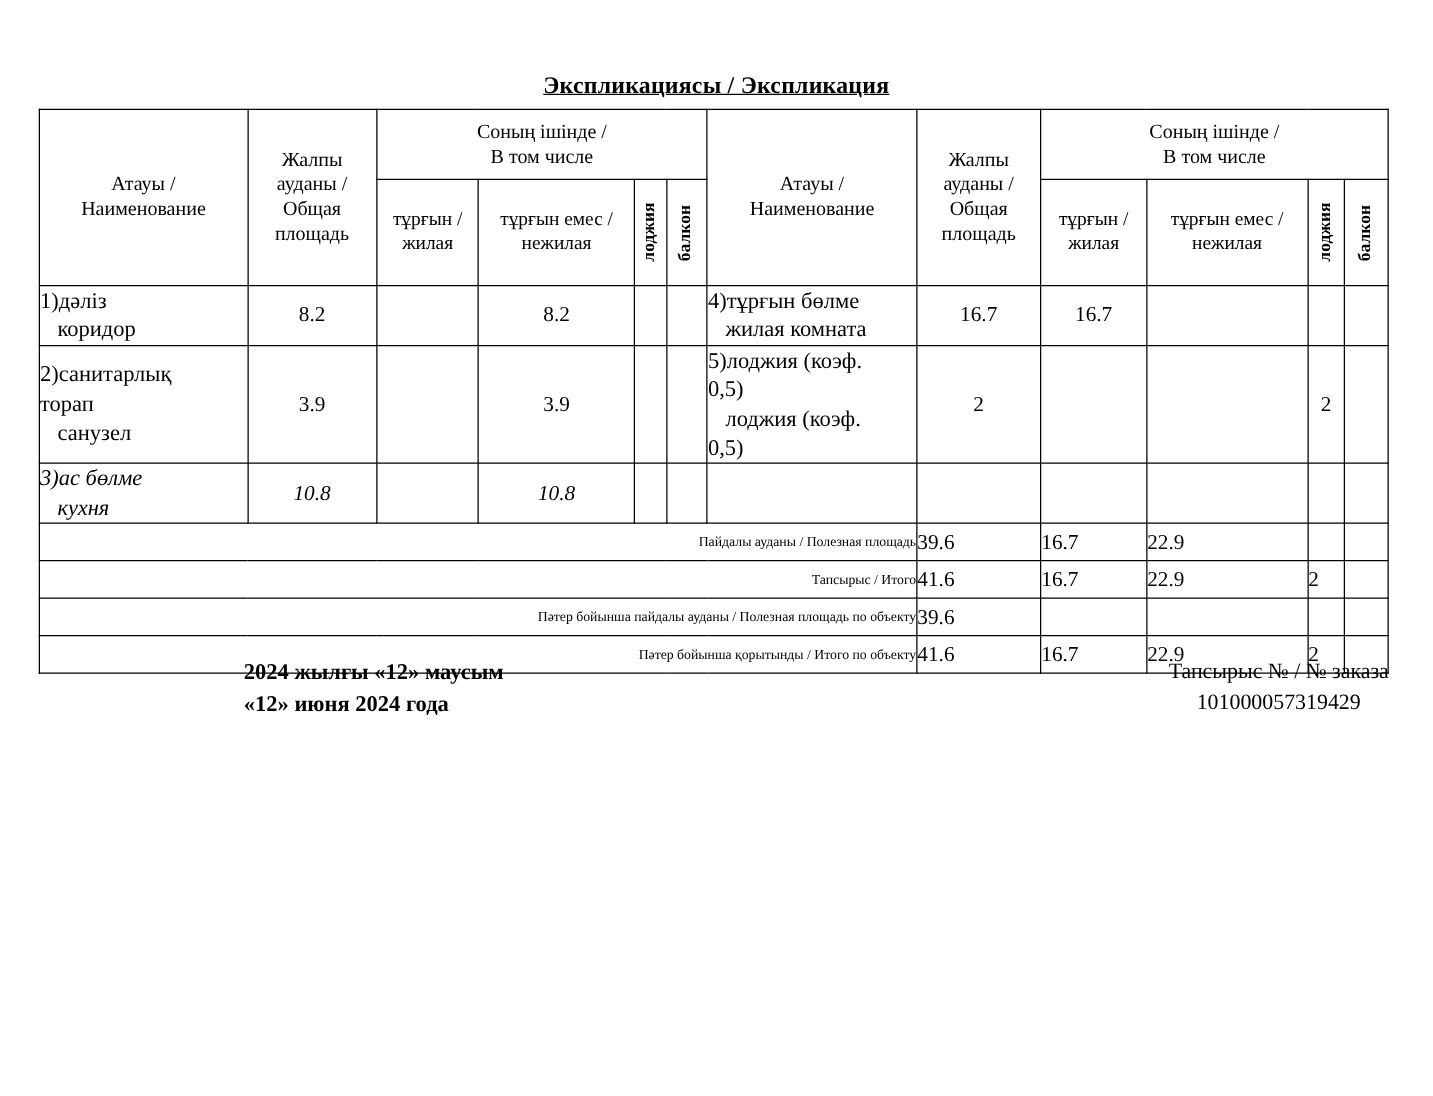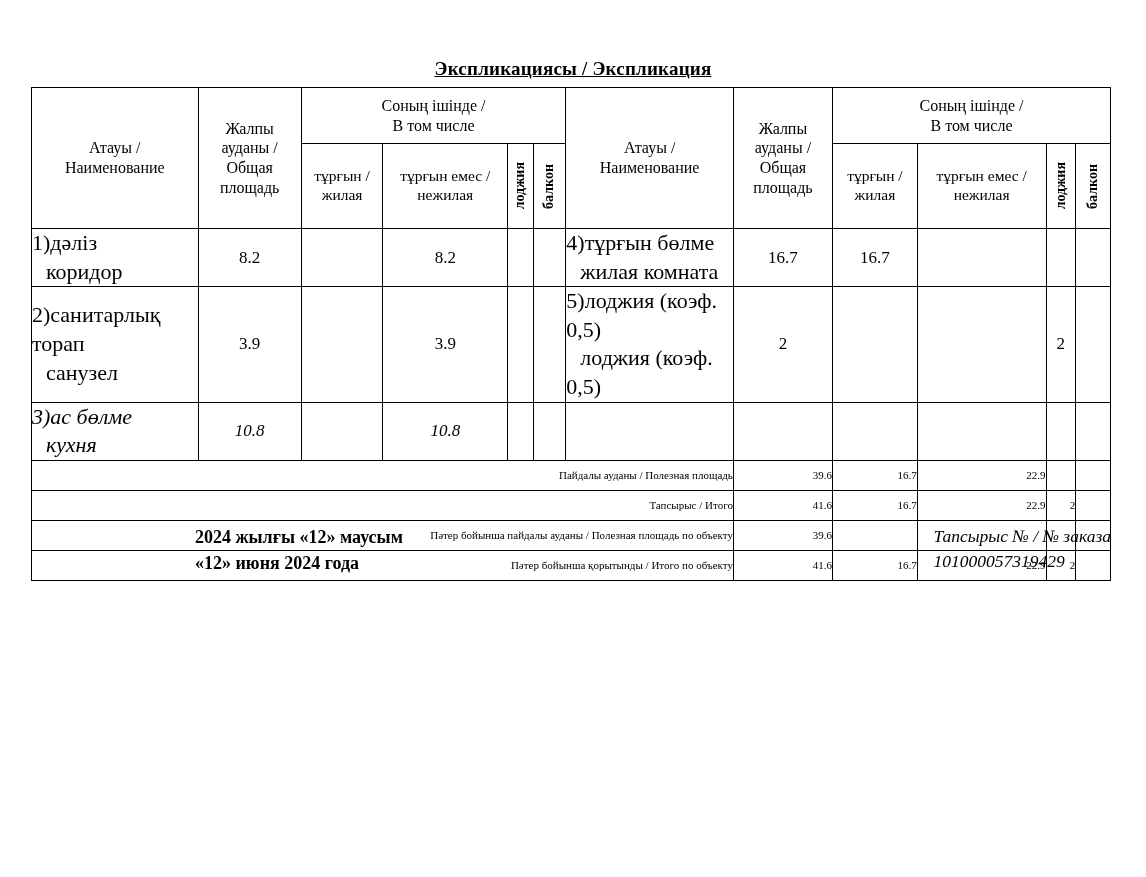--- a/index.html
+++ b/index.html
@@ -84,21 +84,21 @@
     writing-mode: vertical-rl;
     transform: rotate(180deg);
     font-size: 14px;
     font-weight: bold;
     white-space: nowrap;
     line-height: 1;
   }
 
   
   .name-cell {
-    font-size: 22px;
+    font-size: 18px;
     line-height: 1.3;
     padding: 4px 2px 4px 4px;
     text-align: left;
     vertical-align: top;
   }
   .name-cell .l1 { display: block; }
   .name-cell .l2 { display: block; padding-left: 14px; }
   .name-cell .l2nopad { display: block; }
 
   .num-cell {
@@ -108,22 +108,22 @@
   }
 
   .sum-label {
     text-align: right;
     font-size: 11px;
     font-weight: bold;
     padding: 4px 3px 4px 4px;
     white-space: nowrap;
   }
   .sum-val {
-    text-align: right;
-    font-size: 11px;
+    text-align: left;
+    font-size: 17px;
     padding: 4px 2px;
   }
 
   
   .r-h1 { height: 56px; }
   .r-h2 { height: 78px; }
   .r-d1 { height: 43px; }
   .r-d2 { height: 76px; }
   .r-d3 { height: 44px; font-style: italic; }
   .r-sum { height: 30px; }
@@ -148,24 +148,23 @@
     left: 164px;
     top: 0;
     font-size: 18px;
     font-weight: bold;
     line-height: 1.45;
   }
   .foot-right {
     position: absolute;
     right: 0;
     top: 0;
-    text-align: left;
+    text-align: center;
     font-size: 17.5px;
     line-height: 1.45;
-    font-style: italic;
   }
   .foot-line { display: block; white-space: nowrap; }
 </style>
 </head>
 <body>
 
 <div id="page">
 
   <div class="doc-title">Экспликациясы / Экспликация</div>
 

